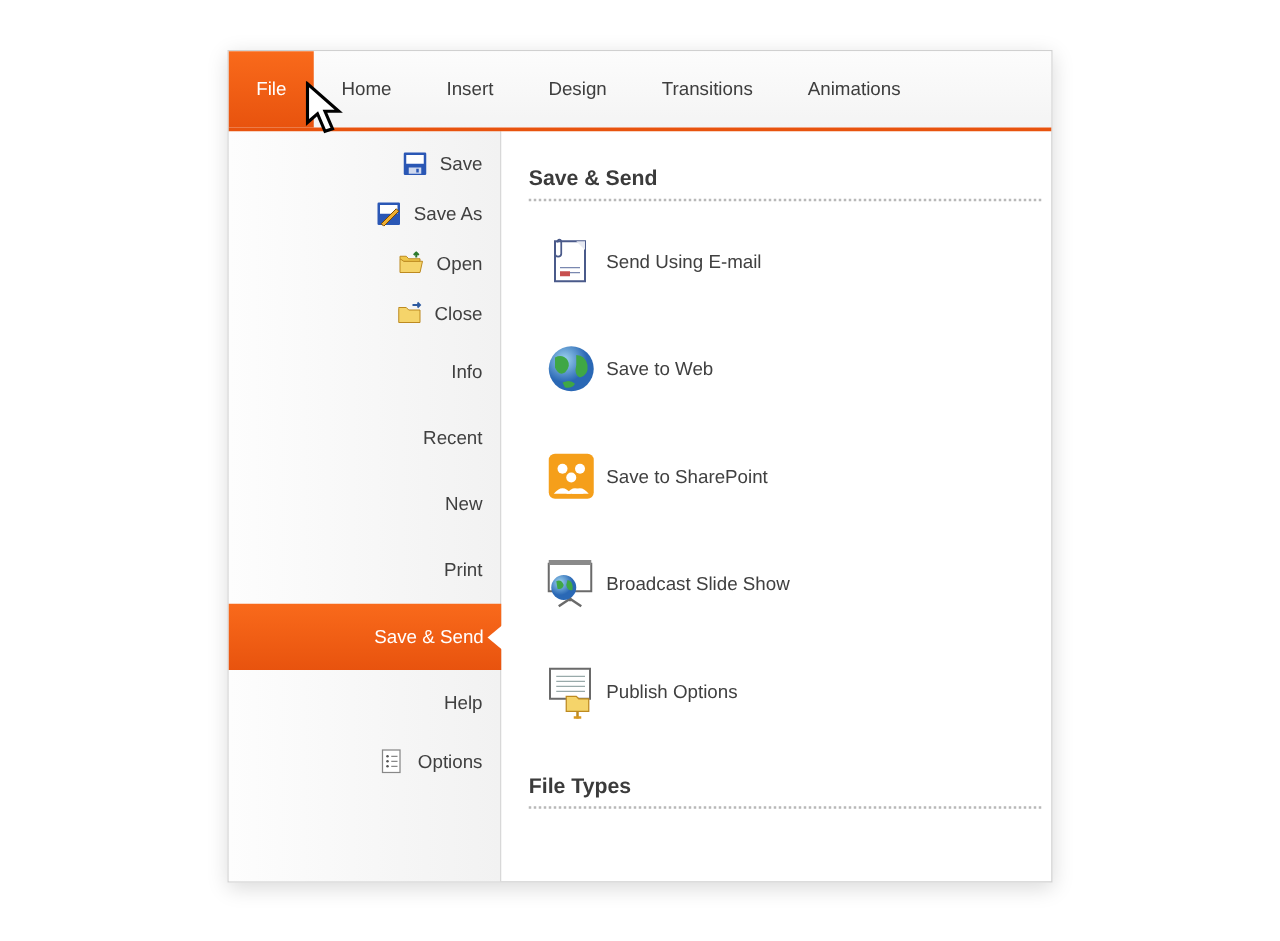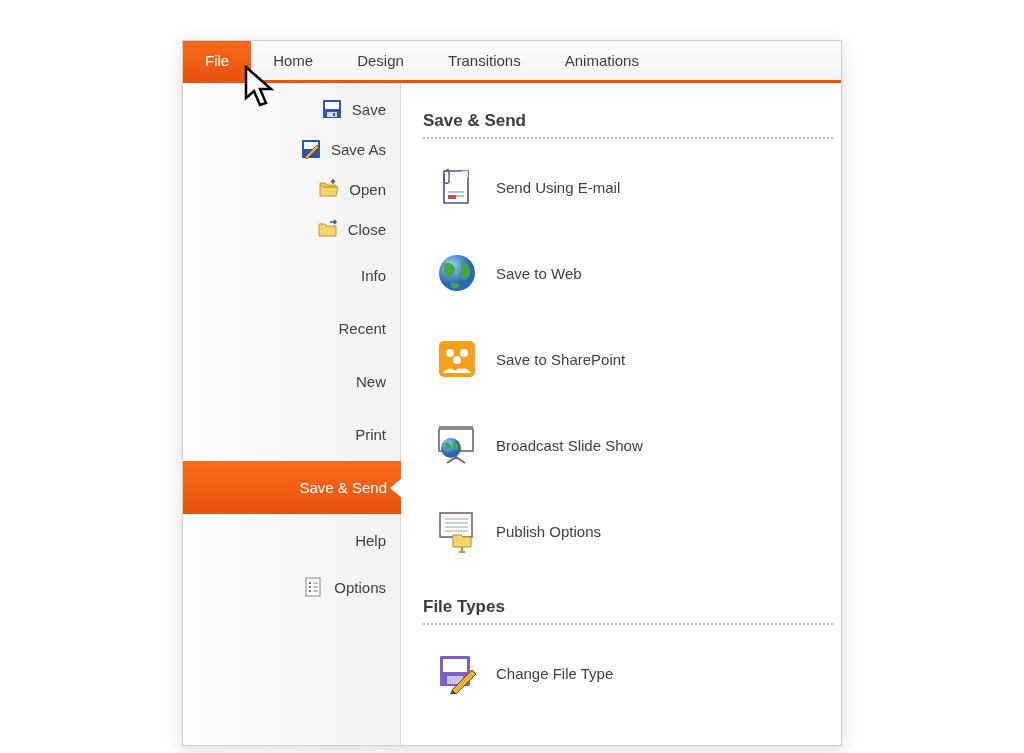--- a/index.html
+++ b/index.html
@@ -13,21 +13,21 @@
       position: relative;
     }
     .ribbon-tabs {
       display: flex;
       align-items: stretch;
       border-bottom: 3px solid #e8530e;
       position: relative;
       background: linear-gradient(#fcfcfc, #f4f4f4);
     }
     .ribbon-tab {
-      padding: 11px 22px;
+      padding: 22px 22px;
       font-size: 15px;
       color: #3d3d3d;
       cursor: pointer;
       position: relative;
     }
     .ribbon-tab.active {
       background: linear-gradient(#f96a1b, #e8530e);
       color: #fff;
       font-weight: 500;
     }
@@ -92,21 +92,21 @@
       margin-bottom: 6px;
     }
     .section-divider {
       border: none;
       border-top: 2px dotted #b8b8b8;
       margin-bottom: 14px;
     }
     .opt {
       display: flex;
       align-items: center;
-      gap: 17px;
+      gap: 6px;
       padding: 12px 4px 12px 12px;
       cursor: pointer;
       margin-bottom: 18px;
     }
     .opt .iconwrap {
       width: 44px; height: 44px;
       display: flex; align-items: center; justify-content: center;
     }
     .opt-label {
       font-size: 15px;
@@ -116,20 +116,21 @@
     .first-pad { height: 6px; }
   </style>
 </head>
 <body>
 
 <div class="window">
 
   <div class="ribbon-tabs">
     <div class="ribbon-tab active">File</div>
     <div class="ribbon-tab">Home</div>
+    <div class="ribbon-tab">Insert</div>
     <div class="ribbon-tab">Design</div>
     <div class="ribbon-tab">Transitions</div>
     <div class="ribbon-tab">Animations</div>
     <svg class="cursor" viewBox="0 0 36 44">
       <path d="M3 2 L3 33 L11 26 L17 40 L23 38 L17 24 L28 24 Z" fill="#fff" stroke="#000" stroke-width="2.5"></path>
     </svg>
   </div>
 
   <div class="body-area">
 
@@ -286,29 +287,17 @@
             <rect x="24" y="42" width="6" height="3" fill="#d89820"></rect>
           </svg>
         </div>
         <span class="opt-label">Publish Options</span>
       </div>
 
       <div class="sec2">
         <div class="section-title">File Types</div>
         <hr class="section-divider">
 
-        <div class="opt">
-          <div class="iconwrap">
-            <svg width="42" height="42" viewBox="0 0 42 42">
-              <rect x="4" y="4" width="30" height="30" fill="#7c62c5" rx="1"></rect>
-              <rect x="7" y="7" width="24" height="13" fill="#fff"></rect>
-              <rect x="11" y="24" width="16" height="8" fill="#cac0e8"></rect>
-              <path d="M16 38 L36 18 L40 22 L20 42 Z" fill="#f0b030" stroke="#7a4a00" stroke-width="1"></path>
-              <path d="M16 38 L14 42 L20 42 Z" fill="#444"></path>
-            </svg>
-          </div>
-          <span class="opt-label">Change File Type</span>
-        </div>
       </div>
 
     </div>
   </div>
 </div>
 
 </body></html>

